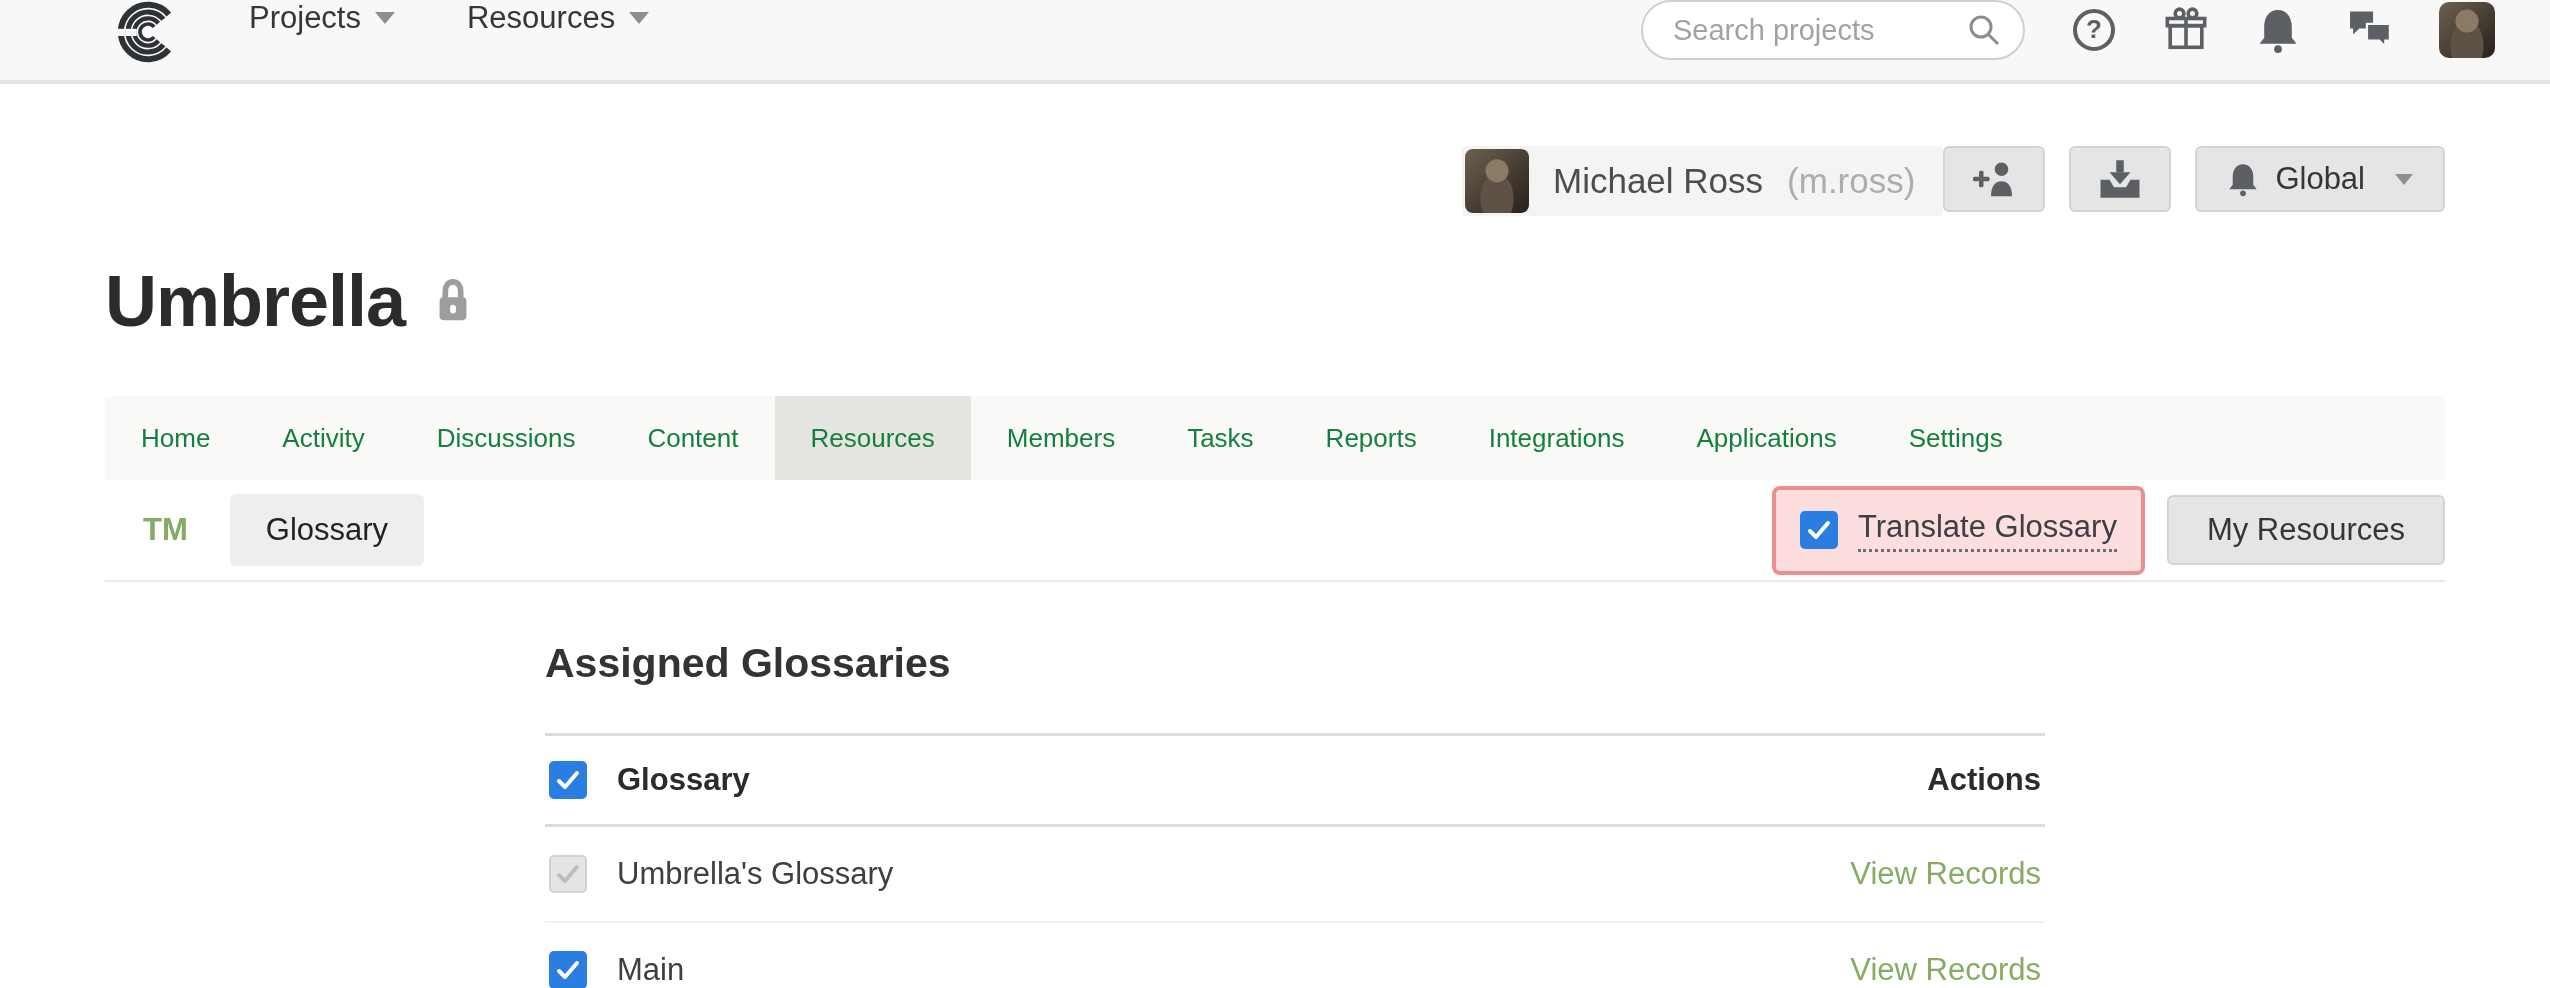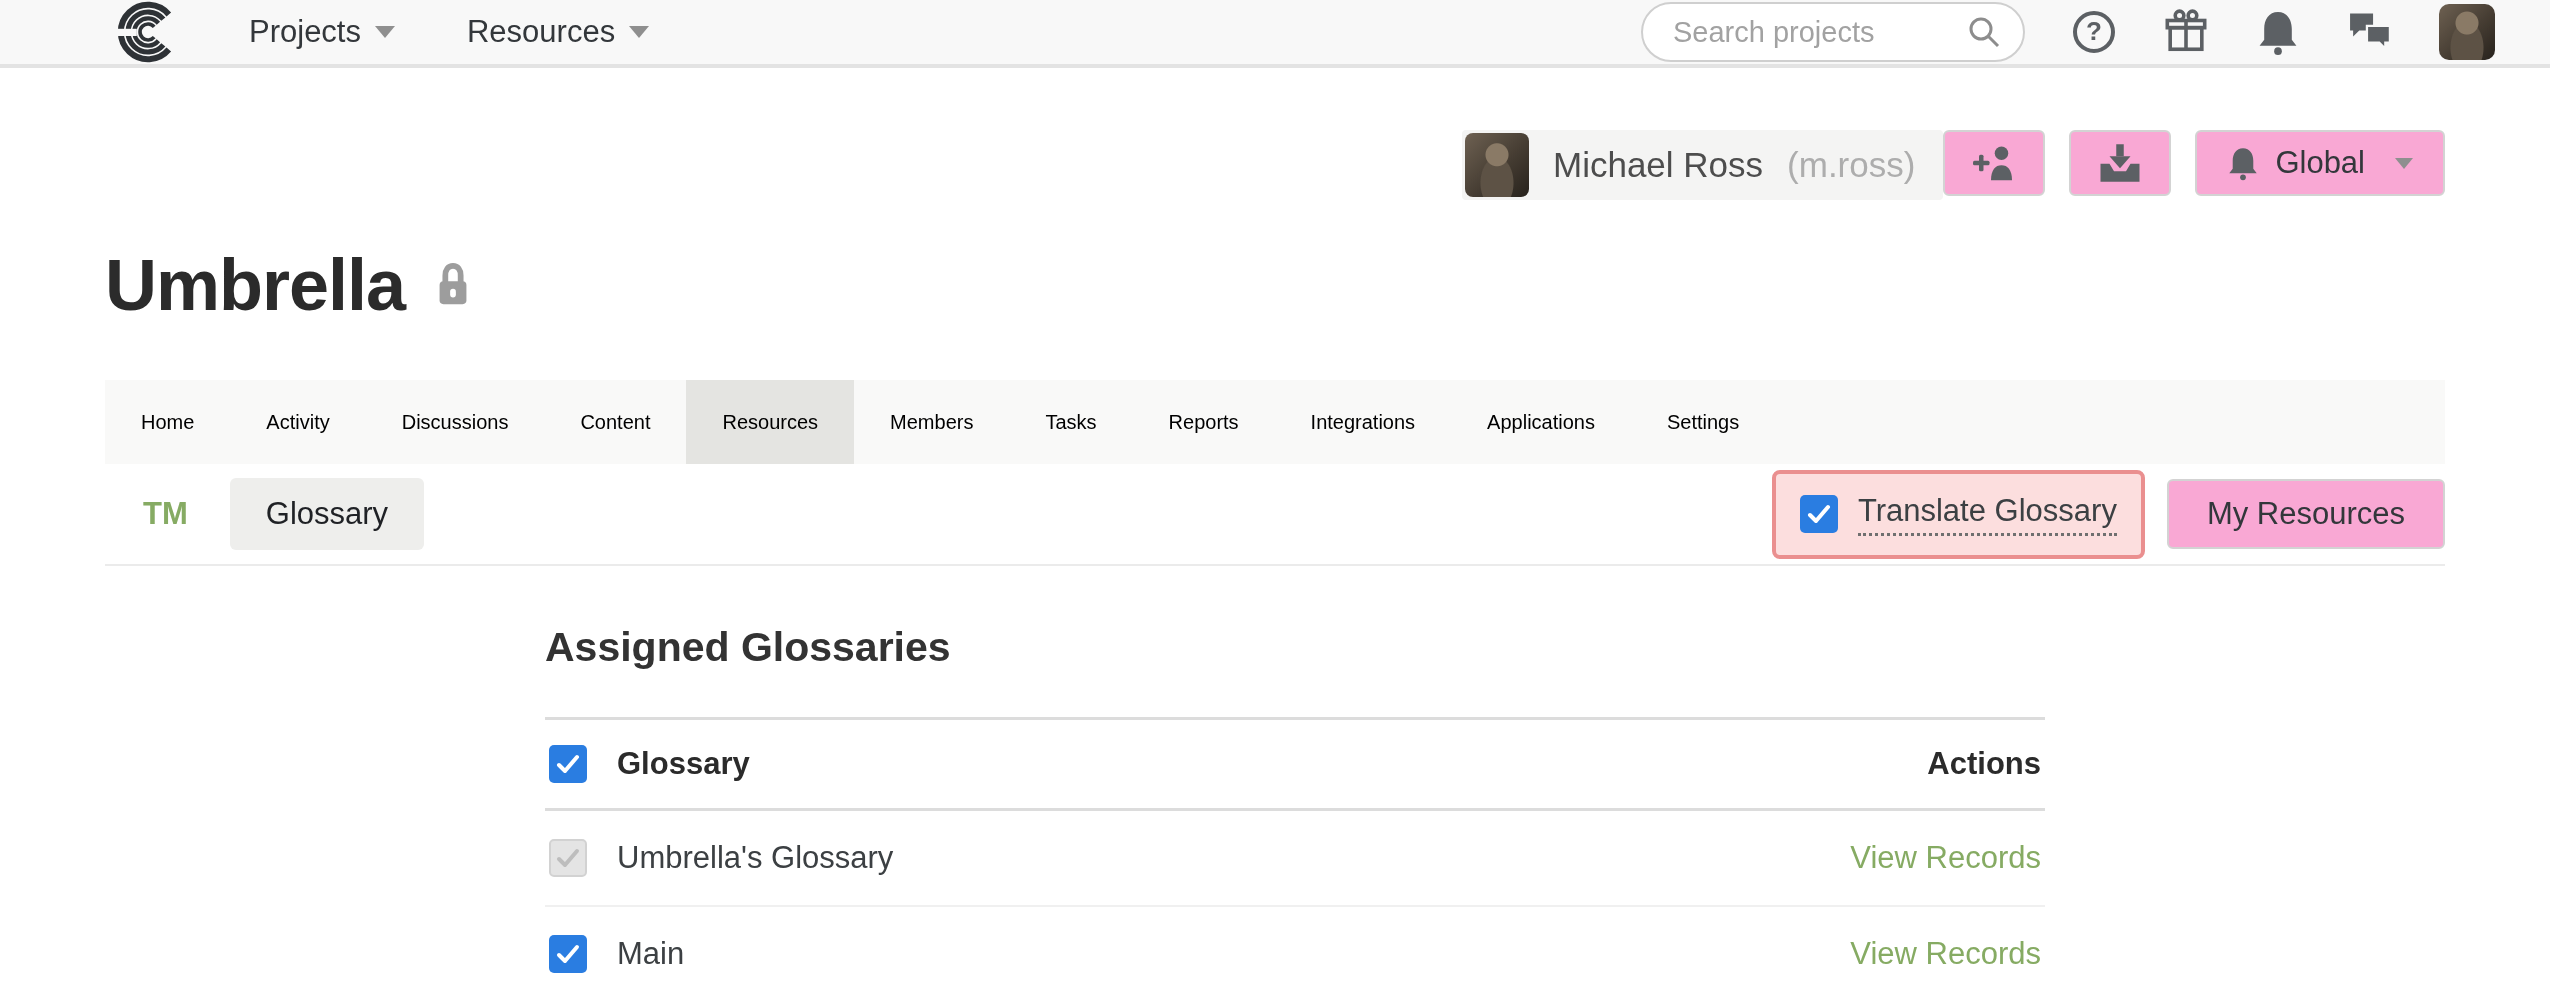--- a/index.html
+++ b/index.html
@@ -3,22 +3,22 @@
 <meta charset="utf-8">
 <style>
   * { box-sizing: border-box; }
   html,body { margin:0; padding:0; }
   body {
     width:2550px; height:988px; background:#fff; overflow:hidden;
     font-family:"Liberation Sans","DejaVu Sans",sans-serif; color:#3c4043;
   }
   
   .navbar {
-    height:68px; background:#f8f8f8; border-bottom:4px solid #e3e3e3;
-    display:flex; align-items:center; padding:0 55px 0 105px;
+    height:84px; background:#f8f8f8; border-bottom:4px solid #e3e3e3;
+    display:flex; align-items:flex-start; padding:0 55px 0 105px;
   }
   .logo { width:86px; height:64px; margin-right:58px; flex:0 0 auto; }
   .nav-menu { display:flex; align-items:center; margin-right:72px; font-size:31px; color:#33373b; cursor:pointer; }
   .caret { width:0; height:0; border-left:10px solid transparent; border-right:10px solid transparent; border-top:12px solid #8f8f8f; margin-left:14px; }
   .caret.small { border-left-width:9px; border-right-width:9px; border-top-width:11px; }
   .nav-right { margin-left:auto; display:flex; align-items:center; gap:46px; }
   .search-box {
     width:384px; height:60px; border:2px solid #cfcfcf; border-radius:31px;
     background:#fff; display:flex; align-items:center; padding:0 22px 0 28px;
   }
@@ -40,31 +40,31 @@
   .container { padding:0 105px; }
   .chip-row { display:flex; align-items:flex-start; justify-content:flex-end; margin-top:62px; }
   .user-chip {
     display:flex; align-items:center; gap:24px; background:#f4f4f3;
     border-radius:4px; padding:3px 28px 3px 3px; height:70px; cursor:pointer;
   }
   .chip-name { font-size:35px; color:#4d4d4d; }
   .chip-username { font-size:35px; color:#adadad; }
   .hdr-buttons { display:flex; gap:24px; }
   .btn {
-    height:66px; background:#f9a8d4; border:2px solid #d3d3d3; border-radius:6px;
+    height:66px; background:#e5e5e5; border:2px solid #d3d3d3; border-radius:6px;
     display:flex; align-items:center; justify-content:center;
     font-size:31px; color:#33373b; cursor:pointer;
   }
   .btn-sq { width:102px; }
   .btn-global { padding:0 30px; gap:16px; }
   .title-row { display:flex; align-items:center; gap:28px; margin-top:44px; }
   .page-title { font-size:72px; font-weight:700; color:#2b2b2b; margin:0; letter-spacing:-1px; }
   
   .tabbar { margin-top:54px; background:#f9f9f8; display:flex; height:84px; }
-  .tab { display:flex; align-items:center; padding:0 36px; font-size:20px; color:#000000; cursor:pointer; }
+  .tab { display:flex; align-items:center; padding:0 36px; font-size:26px; color:#15803d; cursor:pointer; }
   .tab.active { background:#e4e4e1; }
   
   .subrow { display:flex; align-items:center; height:102px; border-bottom:2px solid #ebebeb; }
   .tm-link { font-size:31px; margin:0 42px 0 38px; cursor:pointer;font-weight:bold; }
   .pill { background:#eeeeec; border-radius:6px; padding:18px 36px; font-size:31px; color:#1f2125; cursor:pointer; }
   .subrow-right { margin-left:auto; display:flex; align-items:center; gap:22px; }
   .highlight-box {
     display:flex; align-items:center; gap:20px; background:#fcdede;
     border:4px solid #ea8f8f; border-radius:8px; padding:19px 24px;
   }

